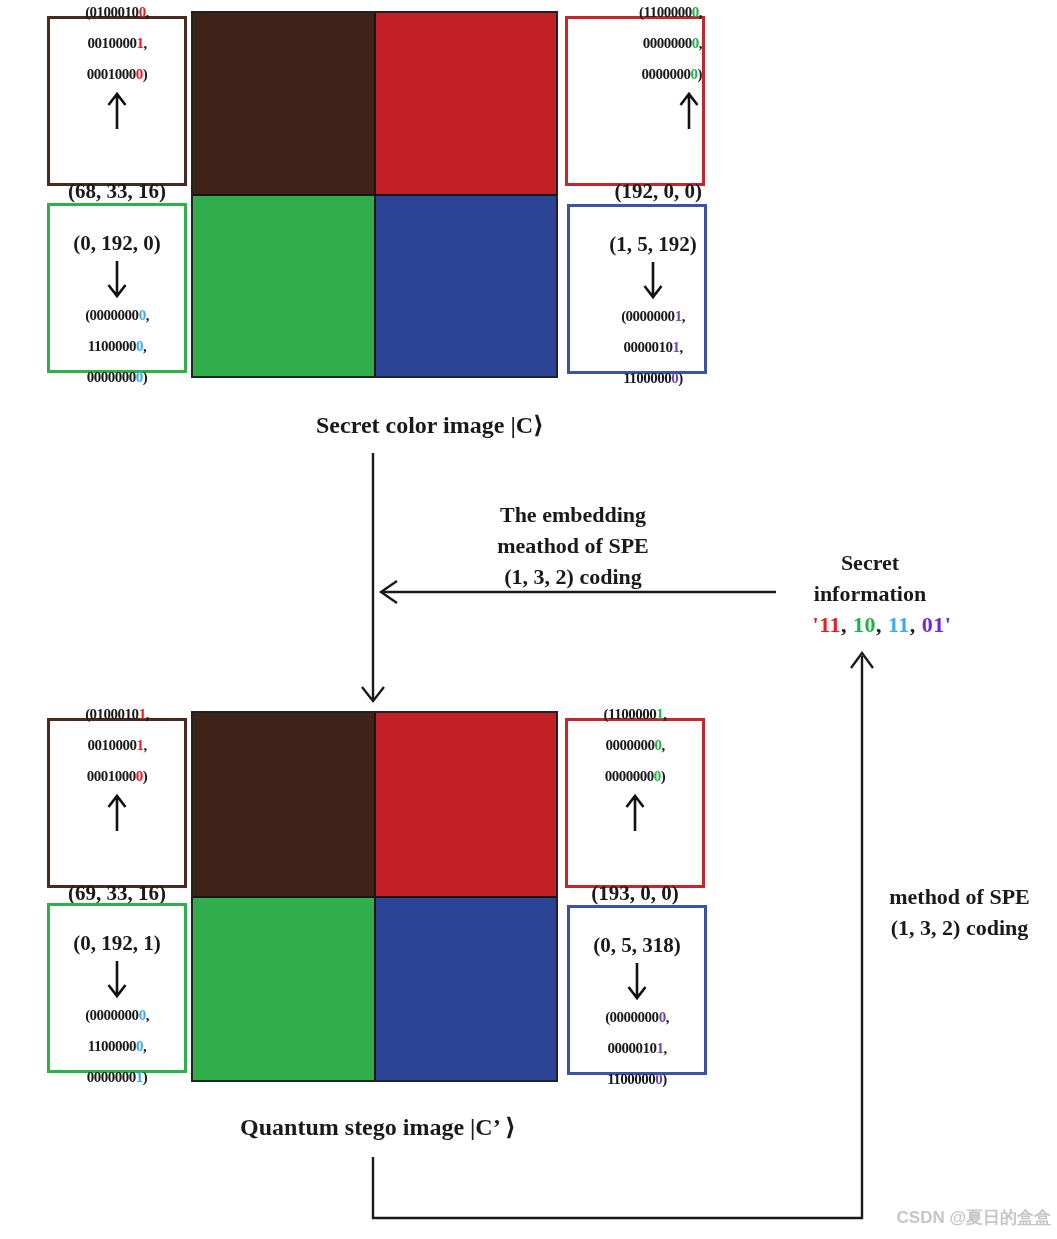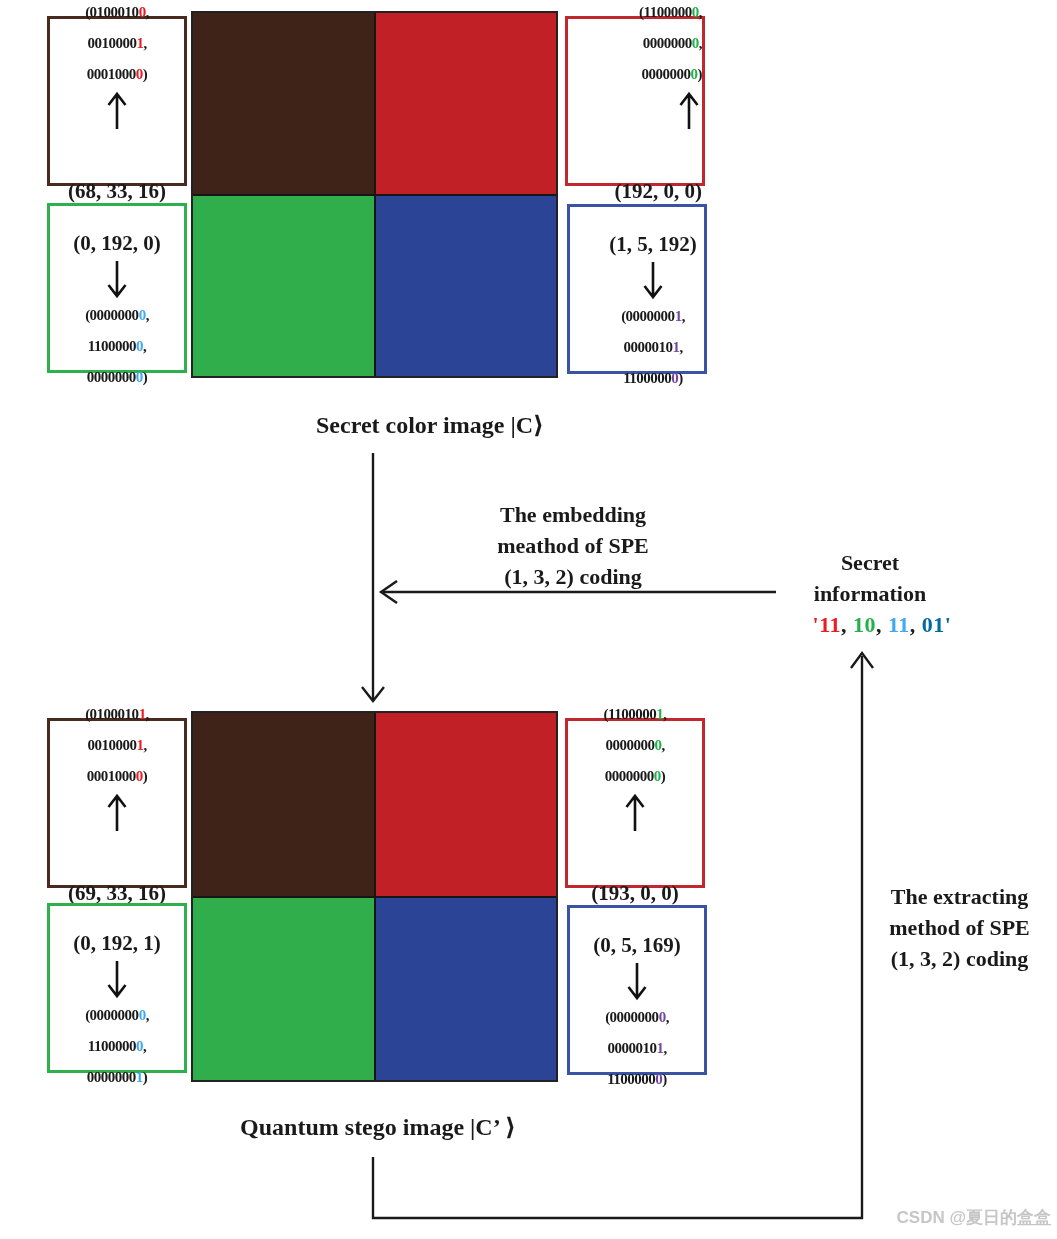--- a/index.html
+++ b/index.html
@@ -102,21 +102,21 @@
 
   <div class="flabel" style="left:423px; top:499px; width:300px;">
     <div>The embedding</div>
     <div>meathod of SPE</div>
     <div>(1, 3, 2) coding</div>
   </div>
 
   <div class="flabel" style="left:770px; top:547px; width:200px;">
     <div>Secret</div>
     <div>information</div>
-    <div class="bits"><span style="color: rgb(236, 28, 36); margin-left: 24px;">'11</span><span style="color: rgb(26, 26, 26);">, </span><span style="color: rgb(34, 177, 76);">10</span><span style="color: rgb(26, 26, 26);">, </span><span style="color: rgb(63, 169, 245);">11</span><span style="color: rgb(26, 26, 26);">, </span><span style="color: #0369a1; text-align: right;">01'</span></div>
+    <div class="bits"><span style="color: rgb(236, 28, 36); margin-left: 24px;">'11</span><span style="color: rgb(26, 26, 26);">, </span><span style="color: rgb(34, 177, 76);">10</span><span style="color: rgb(26, 26, 26);">, </span><span style="color: rgb(63, 169, 245);">11</span><span style="color: rgb(26, 26, 26);">, </span><span style="color: #6d28d9; text-align: right;">01'</span></div>
   </div>
 
   <div class="qimg" style="left:191px; top:711px; width:367px; height:371px;">
     <div class="qcell" style="background-color: rgb(63, 35, 24);"></div>
     <div class="qcell" style="background-color: rgb(192, 32, 38);"></div>
     <div class="qcell" style="background-color: rgb(47, 174, 75);"></div>
     <div class="qcell" style="background-color: rgb(43, 68, 150);"></div>
   </div>
 
   <div class="vbox" style="left: 47px; top: 718px; border-color: rgb(74, 42, 30);">
@@ -143,32 +143,31 @@
     <div class="dline">(0, 192, 1)</div>
     <svg class="boxarrow" width="26" height="40" viewBox="0 0 26 40">
         <path d="M13 2 V35 M4.5 26 L13 37 L21.5 26" fill="none" stroke="#111" stroke-width="2.6"></path>
       </svg>
     <div class="bline"><span>(0000000</span><span style="color: rgb(63, 169, 245);">0</span><span>,</span></div>
     <div class="bline"><span>1100000</span><span style="color: rgb(63, 169, 245);">0</span><span>,</span></div>
     <div class="bline"><span>0000000</span><span style="color: rgb(63, 169, 245);">1</span><span>)</span></div>
   </div>
 
   <div class="vbox" style="left: 567px; top: 905px; border-color: rgb(58, 83, 164);">
-    <div class="dline">(0, 5, 169)</div>
+    <div class="dline">(0, 5, 318)</div>
     <svg class="boxarrow" width="26" height="40" viewBox="0 0 26 40">
         <path d="M13 2 V35 M4.5 26 L13 37 L21.5 26" fill="none" stroke="#111" stroke-width="2.6"></path>
       </svg>
     <div class="bline"><span>(0000000</span><span style="color: rgb(115, 71, 163);">0</span><span>,</span></div>
     <div class="bline"><span>0000010</span><span style="color: rgb(115, 71, 163);">1</span><span>,</span></div>
     <div class="bline"><span>1100000</span><span style="color: rgb(115, 71, 163);">0</span><span>)</span></div>
   </div>
 
   <div class="caption" style="left:178px; top:1112px; width:400px;">Quantum stego image  |C’ ⟩</div>
 
   <div class="flabel" style="left:862px; top:881px; width:195px;">
-    <div>The extracting</div>
     <div>method of SPE</div>
     <div>(1, 3, 2) coding</div>
   </div>
 
   <div class="wm"><span>CSDN @夏日的</span><span class="u">盒盒</span></div>
 
 </div>
 
 </body></html>

